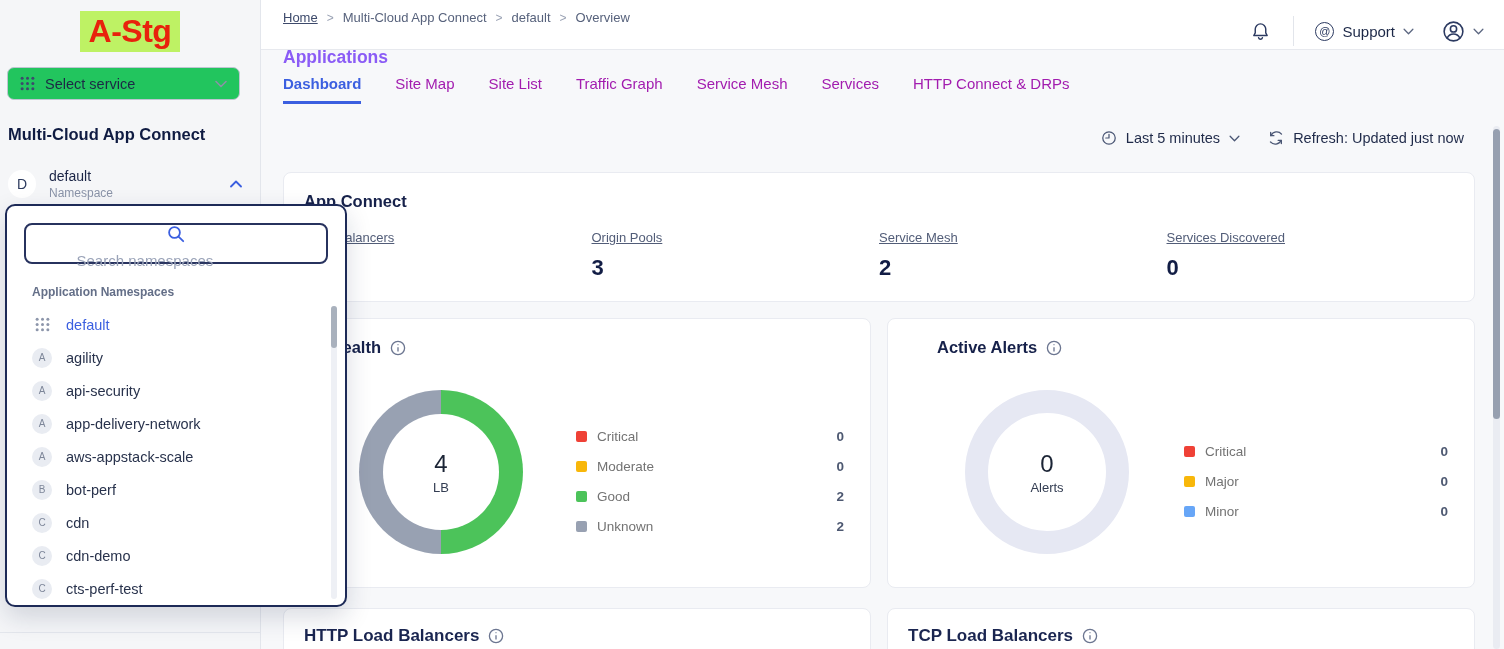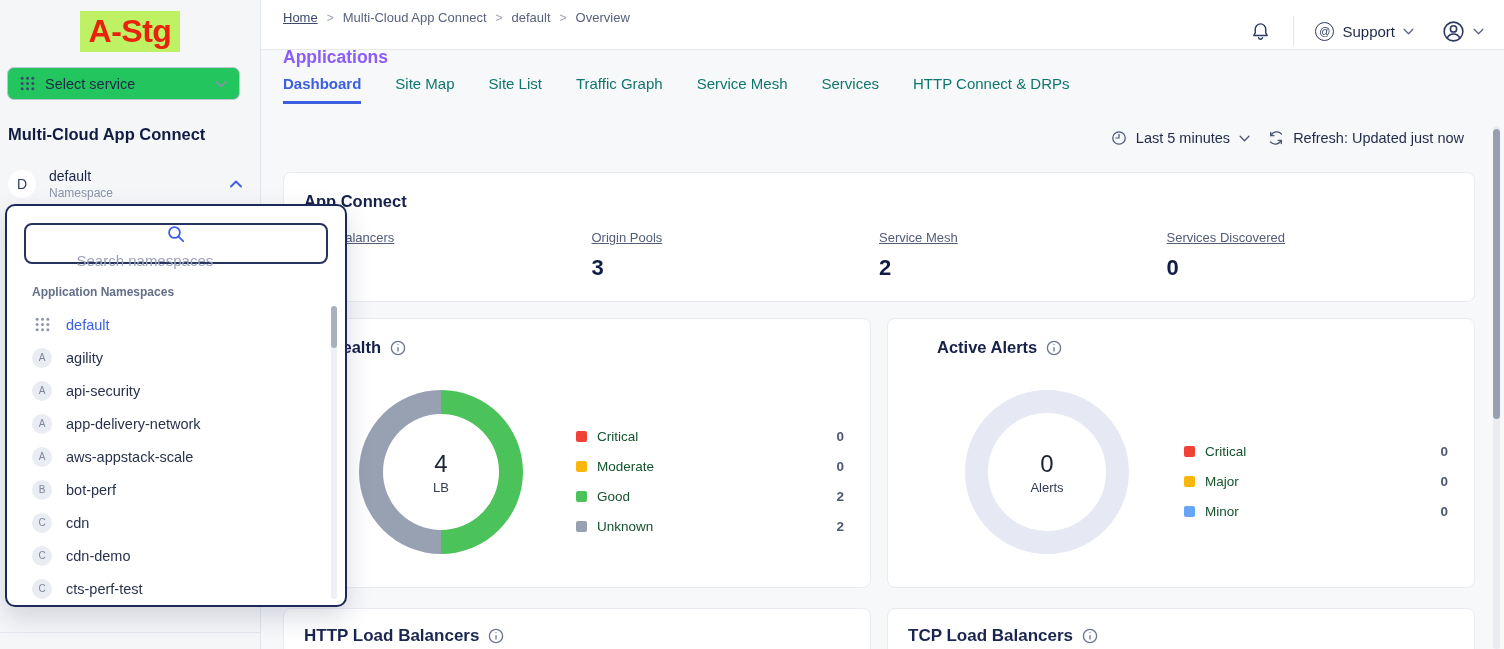--- a/index.html
+++ b/index.html
@@ -69,27 +69,27 @@
   .tr-divider { width: 1px; height: 30px; background: #e2e5eb; margin: 0 21px 0 22px; }
   .support { display: flex; align-items: center; gap: 8px; cursor: pointer; margin-right: 27px; }
   .support-glyph { width: 19px; height: 19px; border: 1.5px solid #2c3a61; border-radius: 50%;
     color: #2c3a61; font-size: 11px; display: flex; align-items: center; justify-content: center; }
   .support-label { font-size: 15px; color: #1c2847; }
   .chev-sm { color: #5b6680; }
   .account { display: flex; align-items: center; gap: 7px; cursor: pointer; color: #2c3a61; }
 
   
   .tabs { display: flex; gap: 34px; padding: 25px 0 0 22px; }
-  .tab { font-size: 15px; color: #0f766e; padding-bottom: 9px; cursor: pointer;
+  .tab { font-size: 15px; color: #a21caf; padding-bottom: 9px; cursor: pointer;
     border-bottom: 3px solid transparent; }
   .tab.active { color: var(--accent); font-weight: 700; border-bottom-color: var(--accent); }
 
   
   .toolbar { height: 68px; display: flex; align-items: center; justify-content: flex-end;
-    padding-right: 40px; gap: 18px; }
+    padding-right: 40px; gap: 28px; }
   .toolbar-item { display: flex; align-items: center; gap: 9px; font-size: 14.5px; color: #1f2a49; cursor: pointer; }
   .toolbar-item svg { color: #4a5674; }
 
   
   .content { padding: 0 29px 0 22px; }
   .card { background: #fff; border: 1px solid #e9ebf1; border-radius: 8px; }
   .summary-card { height: 130px; padding: 19px 20px; }
   .card-title { font-size: 16.5px; font-weight: 600; color: #16214a; }
   .title-row { display: flex; align-items: center; gap: 9px; }
   .link-title { cursor: pointer; margin-left: 29px; }
@@ -110,21 +110,21 @@
   .donut-num { font-size: 24px; color: #1b2435; }
   .donut-sub { font-size: 13px; color: #333d52; margin-top: 2px; }
   .legend { position: absolute; right: 26px; }
   .legend-lb { left: 292px; top: 102px; }
   .legend-alerts { left: 296px; top: 117px; }
   .legend-row { height: 30px; display: flex; align-items: center; }
   .sw { width: 11px; height: 11px; border-radius: 2px; margin-right: 10px; }
   .sw-critical { background: var(--critical); } .sw-moderate { background: var(--moderate); }
   .sw-good { background: var(--good); } .sw-unknown { background: var(--unknown); }
   .sw-major { background: var(--major); } .sw-minor { background: var(--minor); }
-  .legend-label { font-size: 13.5px; color: #14532d; }
+  .legend-label { font-size: 13.5px; color: #737373; }
   .legend-value { margin-left: auto; font-size: 13.5px; font-weight: 700; color: #4d5871; }
 
   .bottom-row { display: flex; gap: 16px; margin-top: 20px; }
   .bottom-card { flex: 1; height: 120px; padding: 17px 20px; }
   .bottom-title { font-size: 17px; font-weight: 600; color: #1a2550; display: flex; align-items: center; gap: 9px; }
 
   
   .page-scroll-track { position: absolute; right: 4px; top: 126px; width: 7px; bottom: 0;
     background: #eaecf2; border-radius: 4px; z-index: 60; }
   .page-scroll-thumb { width: 7px; height: 290px; background: #97a0b0; border-radius: 4px; margin-top: 3px; cursor: pointer; }

